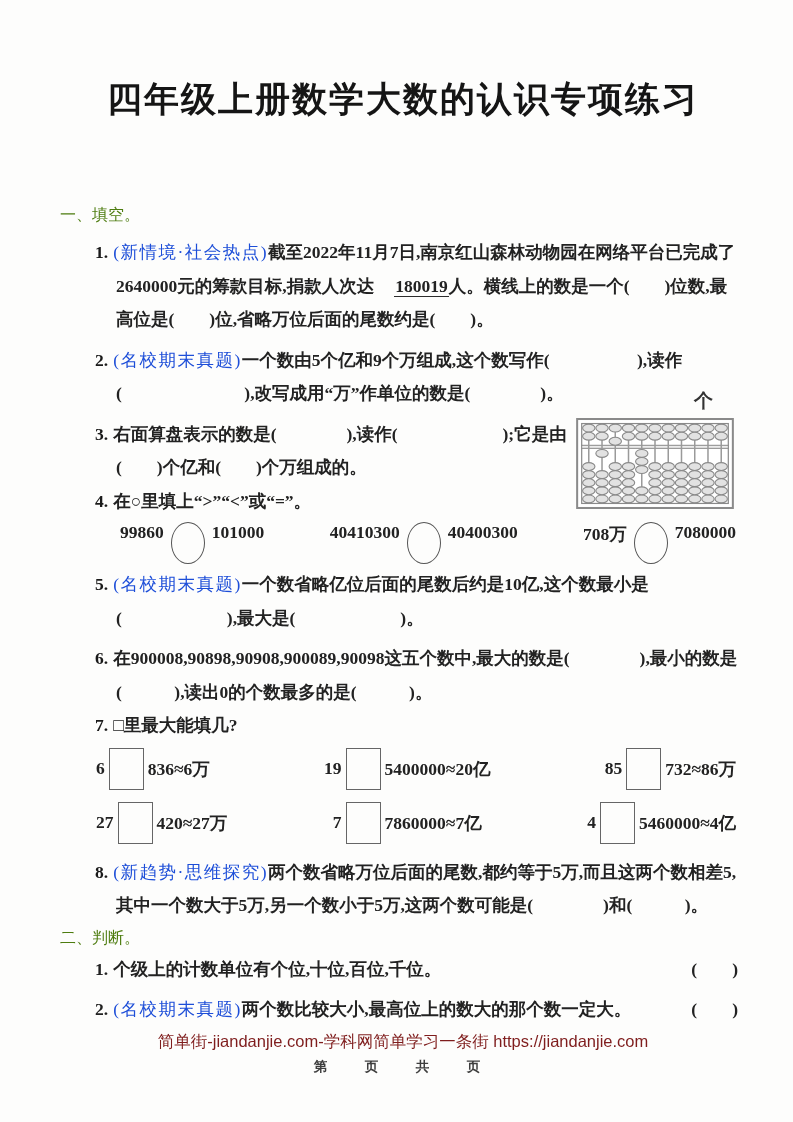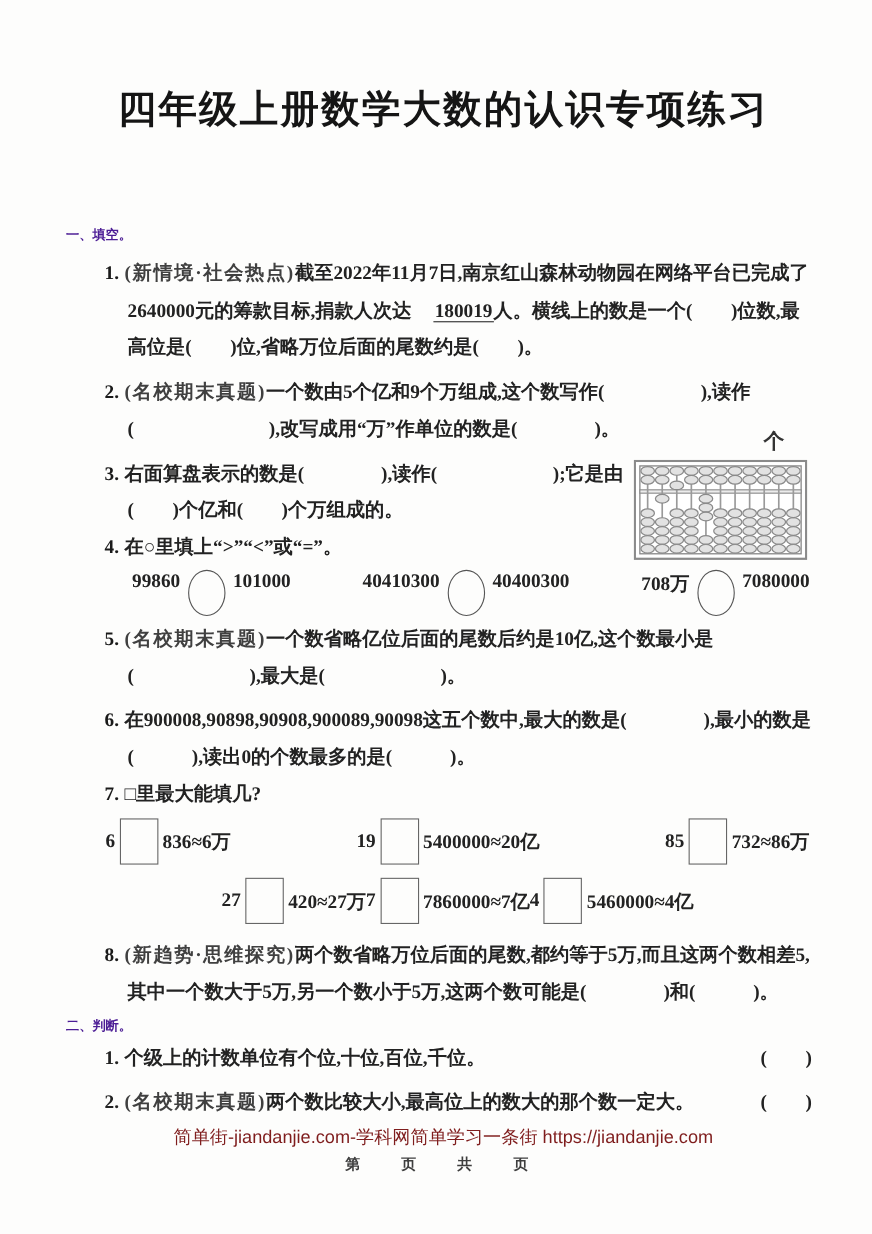--- a/index.html
+++ b/index.html
@@ -6,51 +6,51 @@
   .page{
     width:793px;height:1122px;margin:0 auto;background:#fdfdfc;position:relative;
     box-sizing:border-box;padding:76px 55px 0 68px;overflow:hidden;
     font-family:"Liberation Serif","DejaVu Sans",serif;color:#222;
   }
   .title{
     margin:0;text-align:center;font-size:35px;font-weight:700;letter-spacing:2px;
     color:#151515;font-family:"Liberation Sans","DejaVu Sans",sans-serif;
   }
   .sec-heading{
-    font-size:12px;font-weight:700;color:#4c1d95;margin:0 0 0 -8px;
+    font-size:16px;font-weight:400;color:#4d7c0f;margin:0 0 0 -8px;
     font-family:"Liberation Sans","DejaVu Sans",sans-serif;
   }
   #fill-heading{margin-top:82px;}
   #judge-heading{margin-top:5px;}
   .q{
     font-size:17.5px;line-height:33.5px;font-weight:600;margin:7px 0 0 0;
     padding-left:48px;text-indent:-21px;color:#222;
   }
   .q.first{margin-top:10px;}
   .q.tight{margin-top:0;}
   .qnum{font-weight:700;margin-right:5px;color:#1a1a1a;}
-  .tag{color:#404040;font-weight:700;letter-spacing:1.5px;}
+  .tag{color:#1d4ed8;font-weight:400;letter-spacing:1.5px;}
   .ul{border-bottom:1.3px solid #2c2c2c;padding:0 1px;margin-left:20px;}
   .q3wrap{margin-right:162px;}
   
   .row-compare{
     display:flex;justify-content:space-between;align-items:center;
     padding:4px 2px 4px 52px;font-size:17.5px;font-weight:600;
   }
   .cmp{display:flex;align-items:flex-start;white-space:nowrap;}
   .circle{
     width:32px;height:40px;border:1.6px solid #555;border-radius:50%;
     margin:0 7px;flex:none;background:#fdfdfc;
   }
   
   .row-box{
     display:flex;justify-content:space-between;align-items:center;
     padding:2px 2px 2px 28px;font-size:17.5px;font-weight:600;height:48px;
   }
-  .row-box.second{margin-top:2px;justify-content:center;}
+  .row-box.second{margin-top:2px;}
   .boxitem{display:flex;align-items:center;white-space:nowrap;}
   .blankbox{
     width:33px;height:40px;border:1.4px solid #666;margin:0 4px;flex:none;
     background:#fdfdfc;
   }
   
   .jrow{
     display:flex;align-items:baseline;font-size:17.5px;line-height:33.5px;
     font-weight:600;padding-left:27px;
   }

